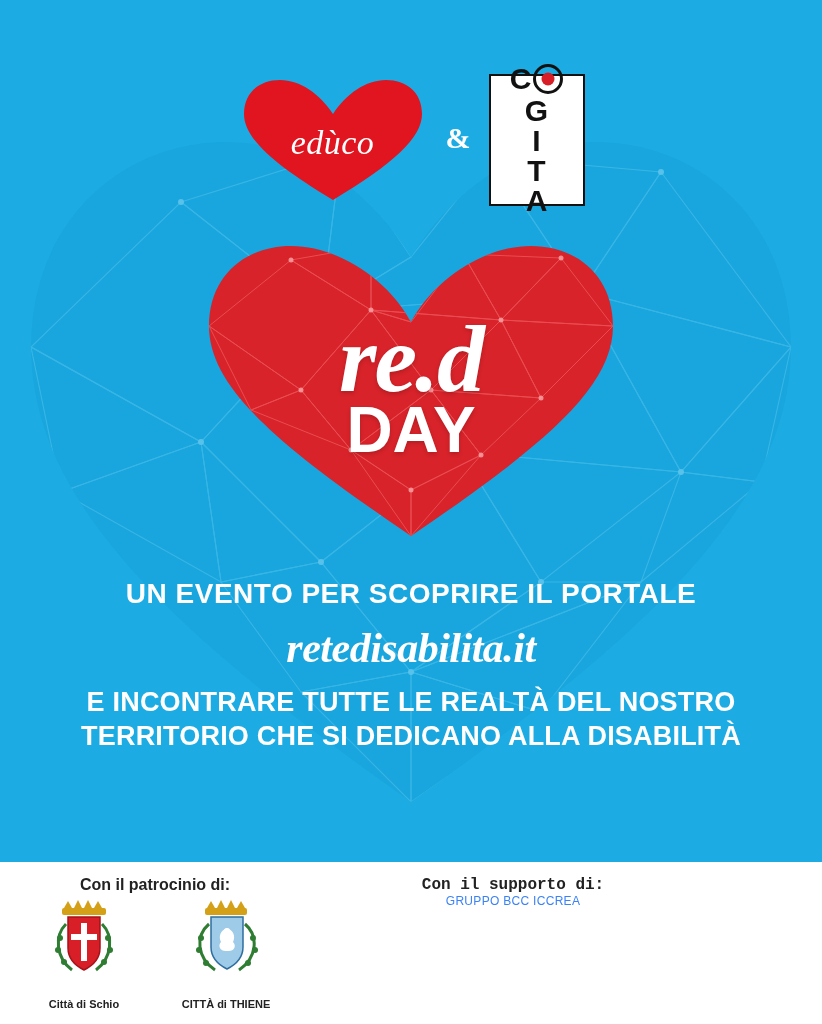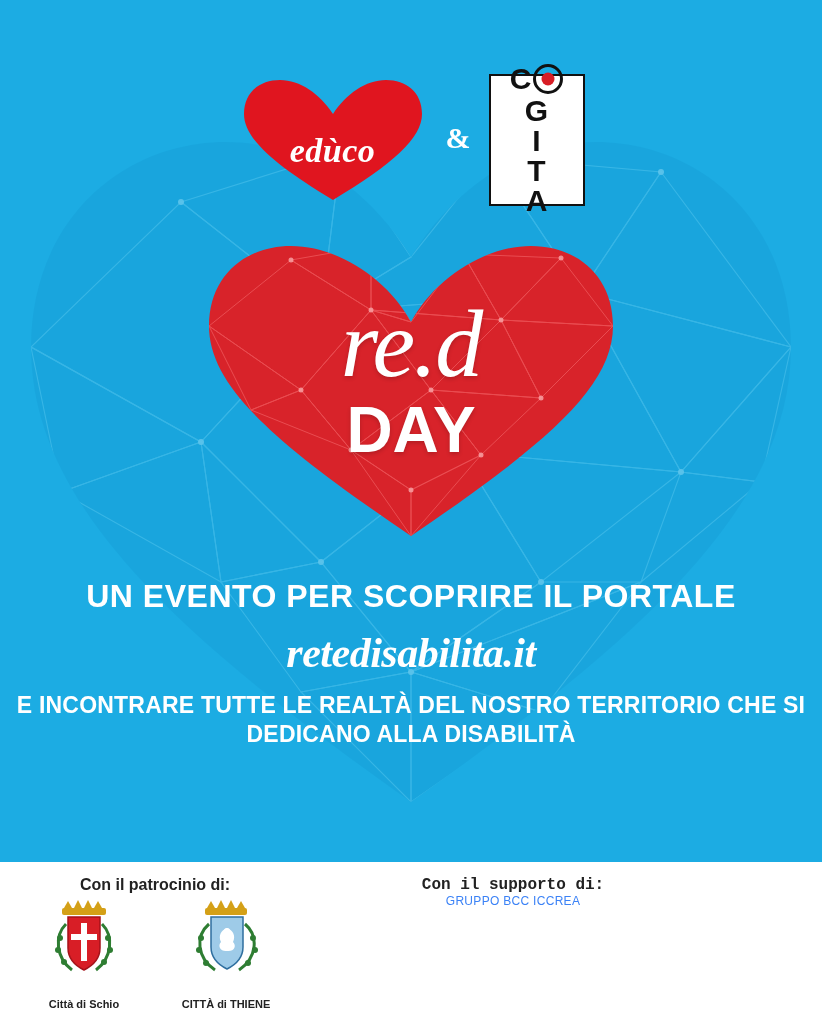--- a/index.html
+++ b/index.html
@@ -58,26 +58,26 @@
   .educo-heart {
     position: absolute;
     left: 0;
     top: 0;
     width: 190px;
     height: 128px;
   }
   .educo-word {
     position: absolute;
     left: 0;
-    top: 56px;
+    top: 48px;
     width: 190px;
     text-align: center;
     color: #ffffff;
     font-size: 34px;
-    font-weight: bold;
+    font-weight: normal;
     font-style: italic;
     letter-spacing: 0.5px;
     font-family: "Liberation Serif", serif;
   }
   .amp {
     color: #ffffff;
     font-size: 30px;
     font-weight: bold;
     font-family: "Liberation Serif", serif;
     padding-bottom: 4px;
@@ -159,27 +159,27 @@
     height: 300px;
   }
   .red-heart-wrap svg {
     position: absolute;
     left: 0;
     top: 0;
   }
   .red-title {
     position: absolute;
     left: 0;
-    top: 60px;
+    top: 75px;
     width: 420px;
     text-align: center;
     color: #ffffff;
     font-size: 96px;
     line-height: 0.92;
-    font-weight: normal;
+    font-weight: bold;
     font-style: italic;
     letter-spacing: -2px;
     font-family: "Liberation Serif", serif;
     text-shadow: 0 2px 4px rgba(0,0,0,0.18);
   }
   .red-sub {
     position: absolute;
     left: 0;
     top: 158px;
     width: 420px;
@@ -196,36 +196,36 @@
   
   .headline {
     position: absolute;
     left: 0;
     top: 578px;
     width: 822px;
     text-align: center;
     color: #ffffff;
   }
   .headline .line1 {
-    font-size: 32px;
+    font-size: 28px;
     font-weight: bold;
     letter-spacing: 0.5px;
     font-family: "Liberation Sans", sans-serif;
   }
   .headline .portal {
     margin-top: 14px;
     font-size: 42px;
     font-style: italic;
     font-weight: bold;
     font-family: "Liberation Serif", serif;
     letter-spacing: -0.5px;
   }
   .headline .line3 {
     margin-top: 14px;
-    font-size: 23px;
+    font-size: 27px;
     font-weight: bold;
     letter-spacing: 0.2px;
     line-height: 1.25;
     font-family: "Liberation Sans", sans-serif;
   }
 
   
   .bottom-band {
     position: absolute;
     left: 0;

